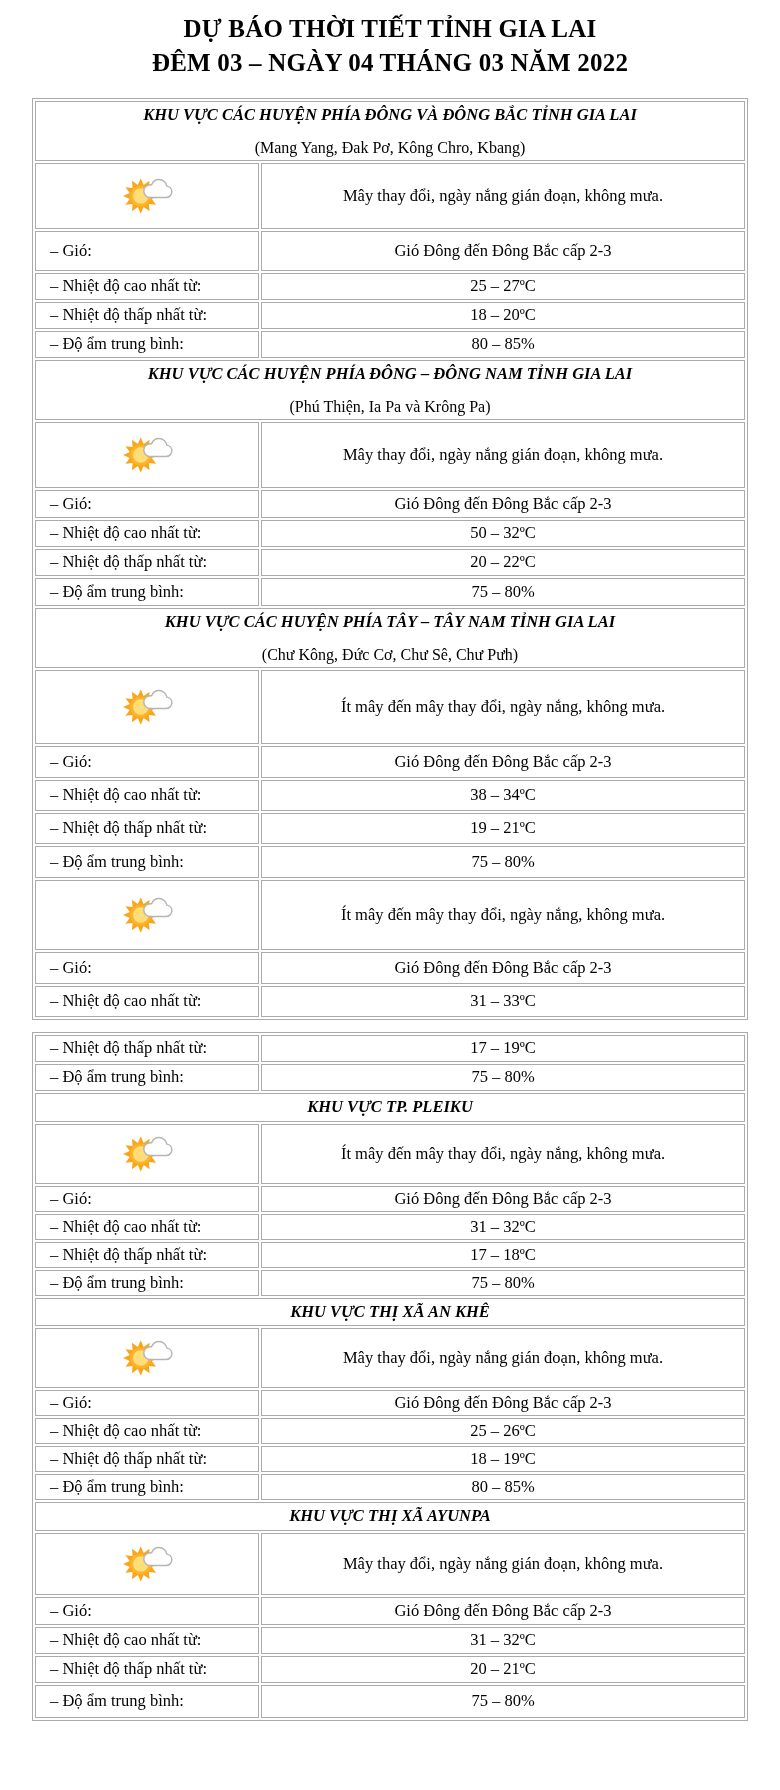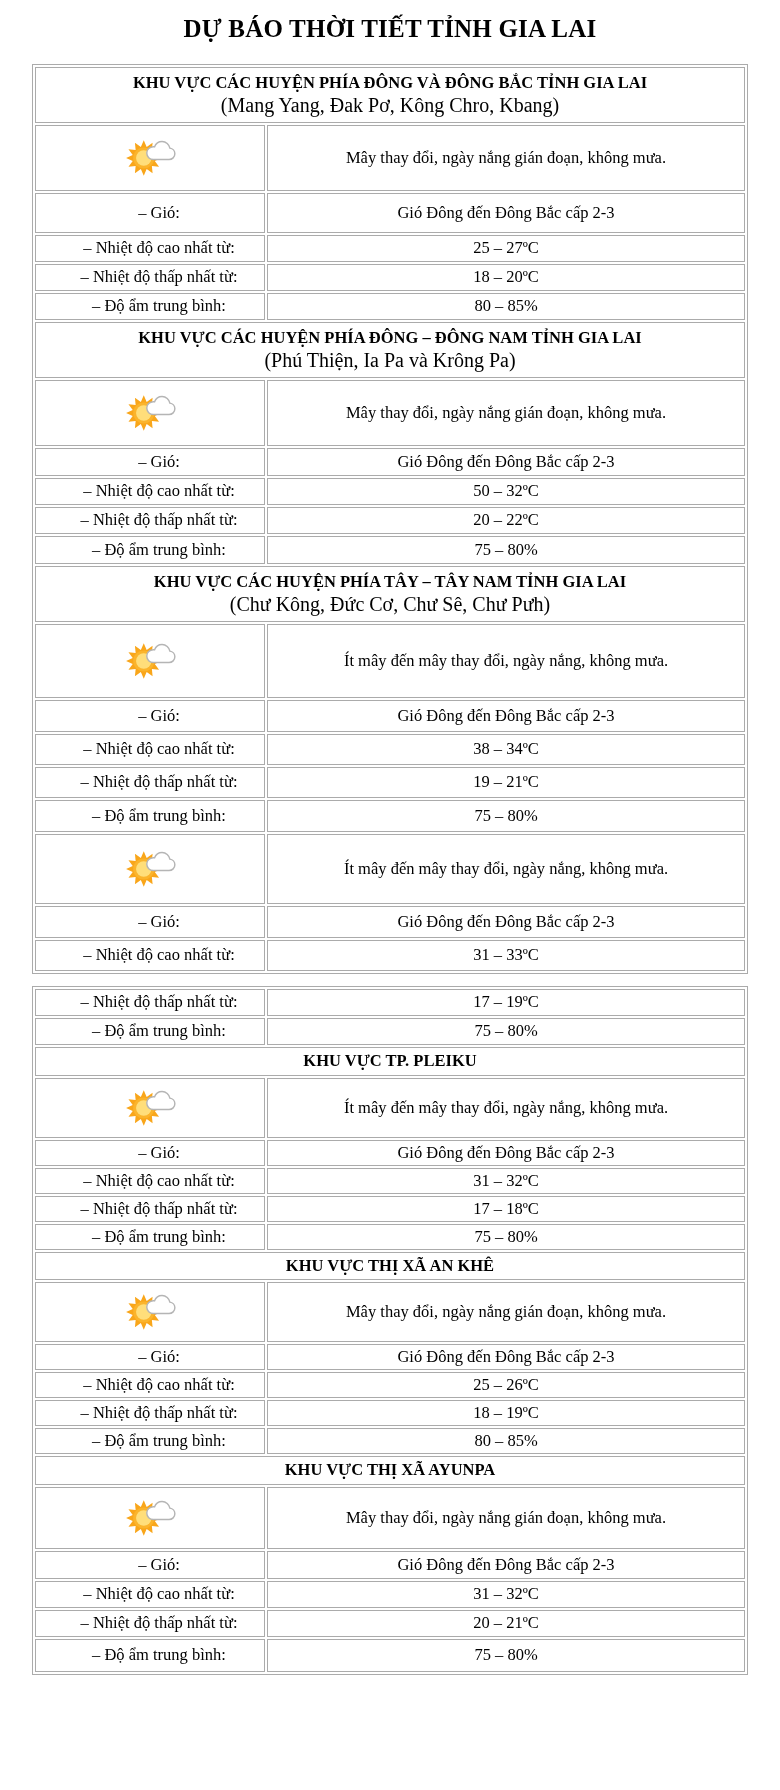--- a/index.html
+++ b/index.html
@@ -6,24 +6,24 @@
     font-family:"Liberation Serif","DejaVu Serif",serif;}
   body{width:780px;}
   .page-title{ text-align:center; font-weight:bold; font-size:25px;
     line-height:1.35; margin:12px 0 18px 0; letter-spacing:.2px;}
   table.fc{ width:716px; margin-left:32px; border-collapse:separate;
     border-spacing:2px; border:1px solid #ababab; background:#fff;}
   table.fc + table.fc{ margin-top:12px; }
   td{ border:1px solid #ababab; font-size:16.5px; vertical-align:middle;
     background:#fff; padding:1px 2px;}
   td.sec-head{ text-align:center; padding:3px 6px;}
-  .sec-title{ font-weight:bold; font-size:16.5px;}
-  .sec-sub{ font-size:20px; margin-top:1px;}
+  .sec-title{ font-weight:bold; font-style:italic; font-size:16.5px;}
+  .sec-sub{ font-size:16px; margin-top:14px;}
   td.icon-cell{ width:206px; text-align:center;}
-  td.label{ width:206px; padding-left:20px;text-align:center;}
+  td.label{ width:206px; padding-left:14px;}
   td.value{ text-align:center; padding:1px 10px;margin-top:10px;}
   svg.wicon{ width:52px; height:44px; vertical-align:middle;}
   
   .h26{height:26px}.h27{height:27px}.h28{height:28px}.h29{height:29px}
   .h31{height:31px}.h32{height:32px}.h33{height:33px}.h40{height:40px}
   .h56{height:56px}.h60{height:60px}.h62{height:62px}.h66{height:66px}
   .h70{height:70px}.h74{height:74px}.h80{height:80px}
 </style>
 </head>
 <body>
@@ -32,20 +32,21 @@
   <symbol id="sun-cloud" viewBox="0 0 50 42">
     <polygon fill="#F9A61A" points="19,4 16.2,10.4 10.5,6.3 11.2,13.2 4.3,12.5 8.4,18.2 2,21 8.4,23.8 4.3,29.5 11.2,28.8 10.5,35.7 16.2,31.6 19,38 21.8,31.6 27.5,35.7 26.8,28.8 33.7,29.5 29.6,23.8 36,21 29.6,18.2 33.7,12.5 26.8,13.2 27.5,6.3 21.8,10.4"></polygon>
     <circle cx="19" cy="21" r="10.2" fill="#FBB42C"></circle>
     <circle cx="19" cy="21" r="7.4" fill="#FFDE7A"></circle>
     <path d="M31 22.5 h12.3 c3.1 0 5.6 -2.5 5.6 -5.5 c0 -2.8 -2.1 -5.1 -4.8 -5.5 c-0.6 -3.6 -3.7 -6.3 -7.5 -6.3 c-3.3 0 -6.1 2.1 -7.2 5 c-0.4 -0.1 -0.8 -0.1 -1.2 -0.1 c-3.5 0 -6.3 2.8 -6.3 6.2 c0 3.4 2.8 6.2 6.3 6.2 z" fill="#FFFFFF" stroke="#B5B5B5" stroke-width="1.4"></path>
   </symbol>
 </svg>
 
 <div class="page-title">
   <div>DỰ BÁO THỜI TIẾT TỈNH GIA LAI</div>
+  <div>ĐÊM 03 – NGÀY 04 THÁNG 03 NĂM 2022</div>
 </div>
 
 <table class="fc">
 
   <tbody>
       <tr class="h56">
         <td class="sec-head" colspan="2">
       <div class="sec-title">KHU VỰC CÁC HUYỆN PHÍA ĐÔNG VÀ ĐÔNG BẮC TỈNH GIA LAI</div>
       <div class="sec-sub">(Mang Yang, Đak Pơ, Kông Chro, Kbang)</div>
   </td>

